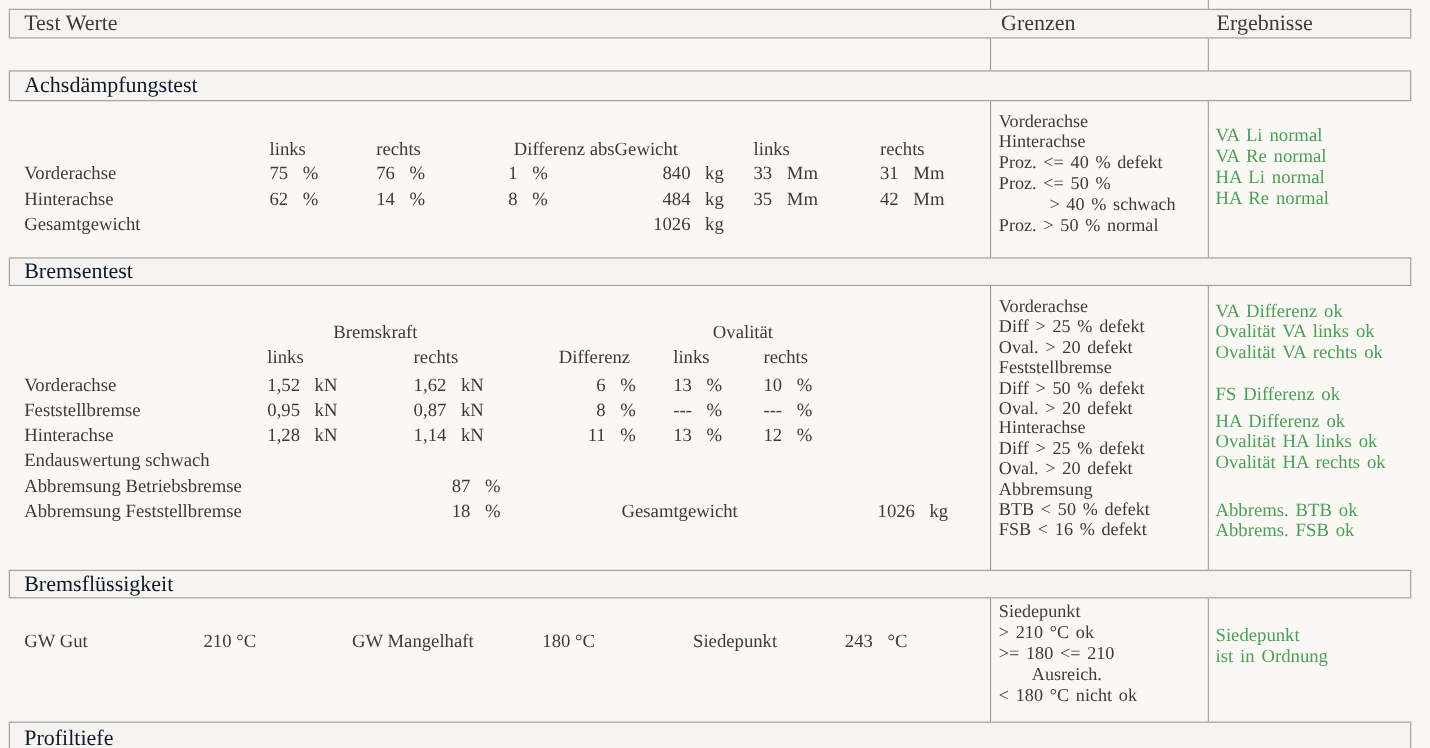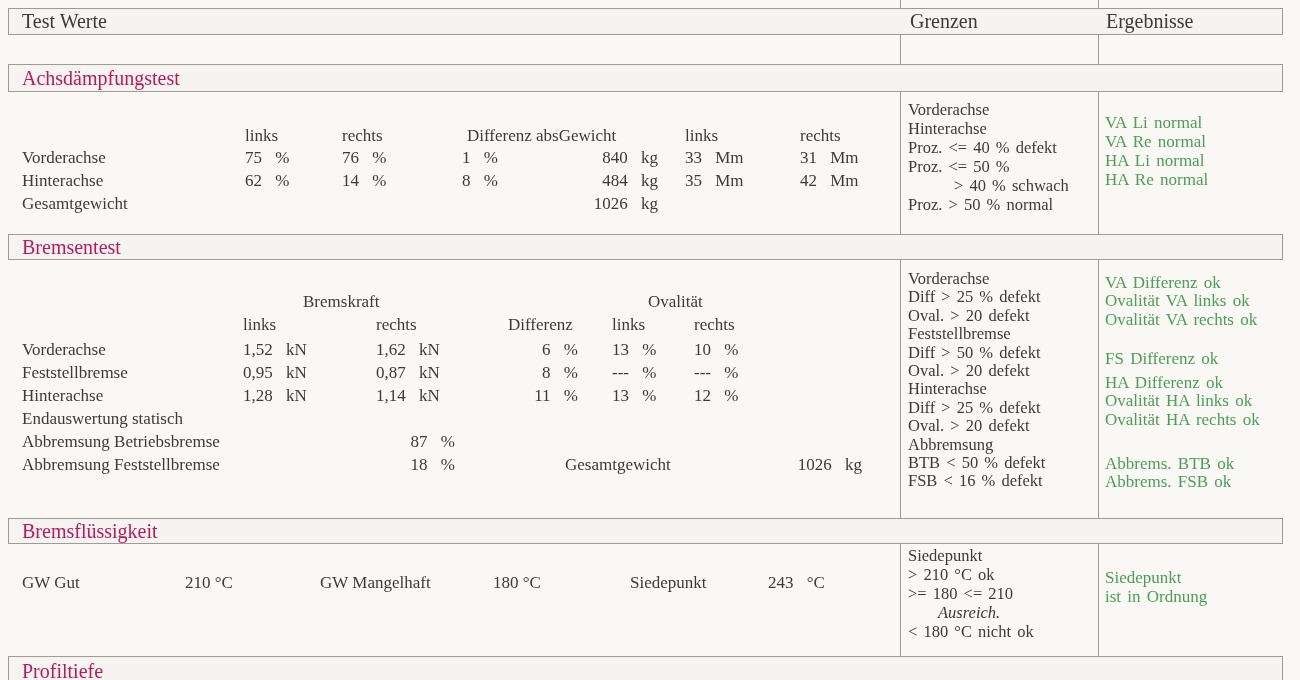--- a/index.html
+++ b/index.html
@@ -8,21 +8,21 @@
     background:#f9f8f4;
     font-family:"Liberation Serif", serif;
     color:#3d3b37;
   }
   .vline{position:absolute;top:0;height:680px;width:1px;background:#9d9b94;}
   .band{
     position:absolute;left:8px;width:1275px;box-sizing:border-box;
     background:#f5f4f0;border:1px solid #9d9b94;
   }
   .band-title{
-    position:absolute;left:22px;font-size:20px;color:#be185d;white-space:nowrap;
+    position:absolute;left:22px;font-size:20px;color:#0f172a;white-space:nowrap;
   }
   .t{position:absolute;font-size:17px;white-space:nowrap;}
   .hd{position:absolute;font-size:20px;white-space:nowrap;}
   .lbl{left:22px;}
   .col{position:absolute;text-align:left;}
   .num{word-spacing:9px;}
   
   .a-l{left:245px;width:75px;}
   .a-r{left:342px;width:75px;}
   .a-d{left:462px;width:80px;}
@@ -37,21 +37,21 @@
   .b-or{left:694px;width:64px;}
   .b-ab{left:378px;width:77px;text-align:right;}
   .b-gg{left:770px;width:92px;text-align:right;}
   
   .lines{position:absolute;font-size:16.5px;line-height:19px;white-space:nowrap;word-spacing:2px;}
   .lines span{display:block;}
   .lines.lh18 {line-height:18.4px;}
   .grz{left:908px;}
   .erg{left:1105px;color:#4d9e58;font-size:17px;}
   .ind46{padding-left:46px;}
-  .ind30{padding-left:30px;font-style:italic;}
+  .ind30{padding-left:30px;}
 </style>
 </head>
 <body>
 
 <div class="vline" style="left:900px"></div>
 <div class="vline" style="left:1098px"></div>
 
 <div class="band" style="top:8px;height:27px"></div>
 <div class="hd" style="left:22px;top:10px">Test Werte</div>
 <div class="hd" style="left:910px;top:10px">Grenzen</div>
@@ -127,21 +127,21 @@
 <span class="t col num b-ol" style="top:363px">--- %</span>
 <span class="t col num b-or" style="top:363px">--- %</span>
 
 <span class="t lbl" style="top:386px">Hinterachse</span>
 <span class="t col num b-l" style="top:386px">1,28 kN</span>
 <span class="t col num b-r" style="top:386px">1,14 kN</span>
 <span class="t col num b-d" style="top:386px">11 %</span>
 <span class="t col num b-ol" style="top:386px">13 %</span>
 <span class="t col num b-or" style="top:386px">12 %</span>
 
-<span class="t lbl" style="top:409px">Endauswertung statisch</span>
+<span class="t lbl" style="top:409px">Endauswertung schwach</span>
 
 <span class="t lbl" style="top:432px">Abbremsung Betriebsbremse</span>
 <span class="t col num b-ab" style="top:432px">87 %</span>
 
 <span class="t lbl" style="top:455px">Abbremsung Feststellbremse</span>
 <span class="t col num b-ab" style="top:455px">18 %</span>
 <span class="t" style="left:565px;top:455px">Gesamtgewicht</span>
 <span class="t col num b-gg" style="top:455px">1026 kg</span>
 
 <div class="lines lh18 grz" style="top:270px">

